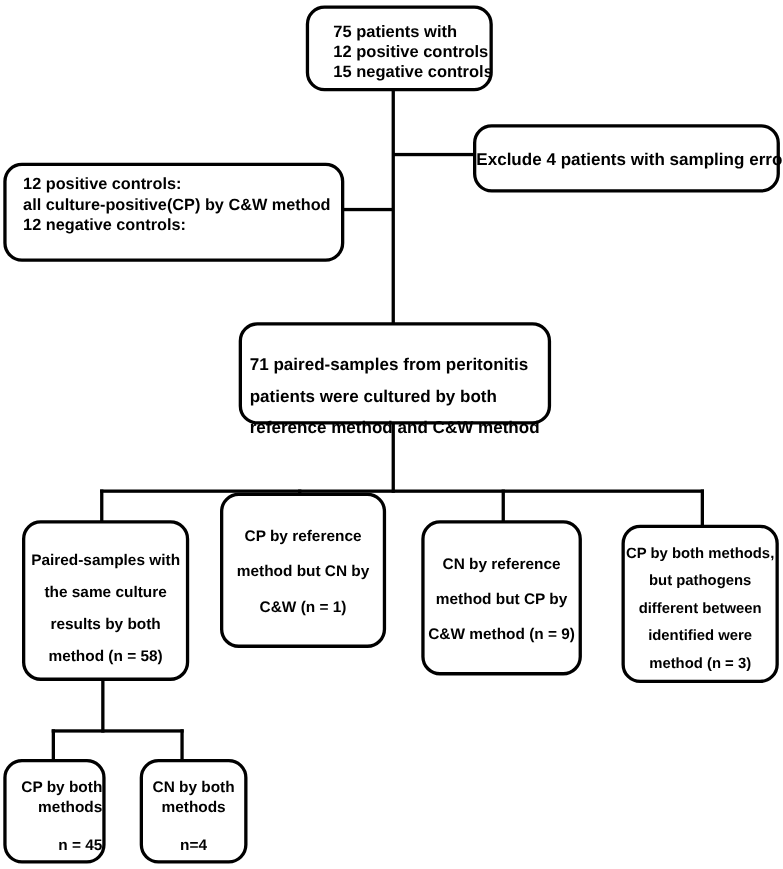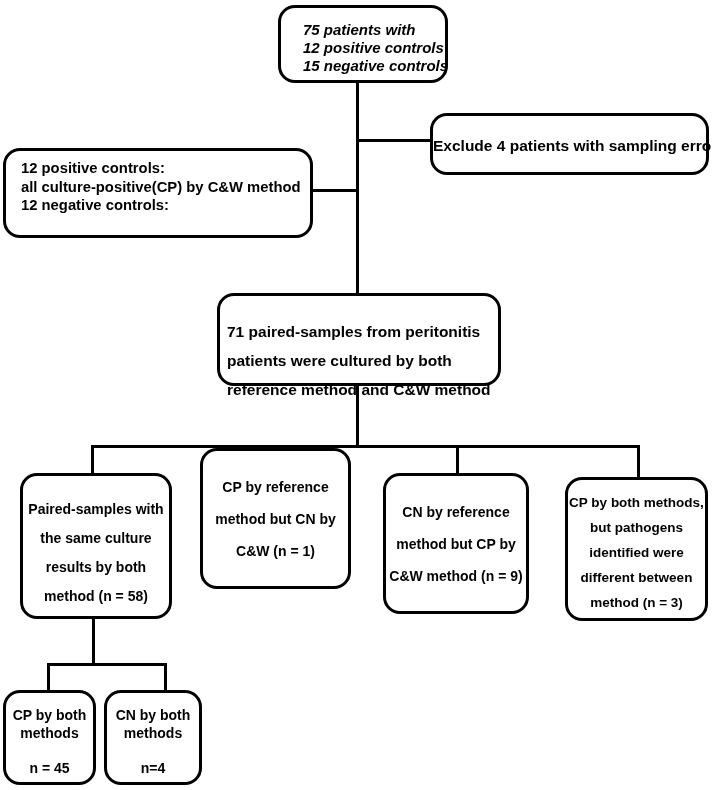--- a/index.html
+++ b/index.html
@@ -28,30 +28,30 @@
   .node .ln { white-space: nowrap; }
   .ta-left   { text-align: left; }
   .ta-center { text-align: center; }
   .edge {
     position: absolute;
     background: #000000;
     z-index: 1;
   }
 
   
-  #top-box      { left: 278px; top: 5px;   width: 170px; height: 78px;  padding: 13px 0 0 22px; font-size: 15px;   line-height: 18px; font-style: italic; }
+  #top-box      { left: 278px; top: 5px;   width: 170px; height: 78px;  padding: 13px 0 0 22px; font-size: 15px;   line-height: 18px; }
   #exclude-box  { left: 430px; top: 113px; width: 279px; height: 62px;  padding-top: 21px;      font-size: 15.5px; line-height: 18px; }
   #controls-box { left: 3px;   top: 148px; width: 310px; height: 90px;  padding: 8px 0 0 15px;  font-size: 14.8px; line-height: 18.5px; }
   #paired-box   { left: 217px; top: 293px; width: 284px; height: 93px;  padding: 21px 0 0 7px;   font-size: 15.5px; line-height: 29px; }
   #same-box     { left: 20px;  top: 473px; width: 152px; height: 146px; padding-top: 19px;      font-size: 14px;   line-height: 29px; }
   #cpref-box    { left: 200px; top: 448px; width: 151px; height: 141px; padding-top: 20px;      font-size: 14px;   line-height: 32px; }
   #cnref-box    { left: 383px; top: 473px; width: 146px; height: 141px; padding-top: 20px;      font-size: 14px;   line-height: 32px; }
   #diff-box     { left: 565px; top: 477px; width: 143px; height: 144px; padding-top: 10px;      font-size: 13.5px; line-height: 25px; }
-  #cpboth-box   { left: 3px;   top: 690px; width: 93px;  height: 95px;  padding-top: 13px;      font-size: 14px;   line-height: 18px; }
-  #cnboth-box   { left: 104px; top: 690px; width: 98px;  height: 95px;  padding-top: 13px;      font-size: 14px;   line-height: 18px; }
+  #cpboth-box   { left: 3px;   top: 690px; width: 93px;  height: 95px;  padding-top: 13px;      font-size: 14px;   line-height: 18px; text-align: right; }
+  #cnboth-box   { left: 127px; top: 690px; width: 98px;  height: 95px;  padding-top: 13px;      font-size: 14px;   line-height: 18px; }
   .count-line   { margin-top: 17px; }
 
   
   #trunk-top     { left: 356px; top: 81px;  width: 3px;   height: 214px; }
   #edge-exclude  { left: 357px; top: 139px; width: 74px;  height: 3px; }
   #edge-controls { left: 311px; top: 189px; width: 47px;  height: 3px; }
   #trunk-mid     { left: 356px; top: 384px; width: 3px;   height: 64px; }
   #dist-line     { left: 91px;  top: 445px; width: 549px; height: 3px; }
   #drop-1        { left: 91px;  top: 445px; width: 3px;   height: 30px; }
   #drop-2        { left: 271px; top: 445px; width: 3px;   height: 30px; }
@@ -118,22 +118,22 @@
 
   <div class="node ta-center" id="cnref-box">
     <div class="ln">CN by reference</div>
     <div class="ln">method but CP by</div>
     <div class="ln">C&amp;W method (n = 9)</div>
   </div>
 
   <div class="node ta-center" id="diff-box">
     <div class="ln">CP by both methods,</div>
     <div class="ln">but pathogens</div>
+    <div class="ln">different between</div>
     <div class="ln">identified were</div>
-    <div class="ln">different between</div>
     <div class="ln">method (n = 3)</div>
   </div>
 
   <div class="node ta-center" id="cpboth-box">
     <div class="ln">CP by both</div>
     <div class="ln">methods</div>
     <div class="ln count-line">n = 45</div>
   </div>
 
   <div class="node ta-center" id="cnboth-box">

